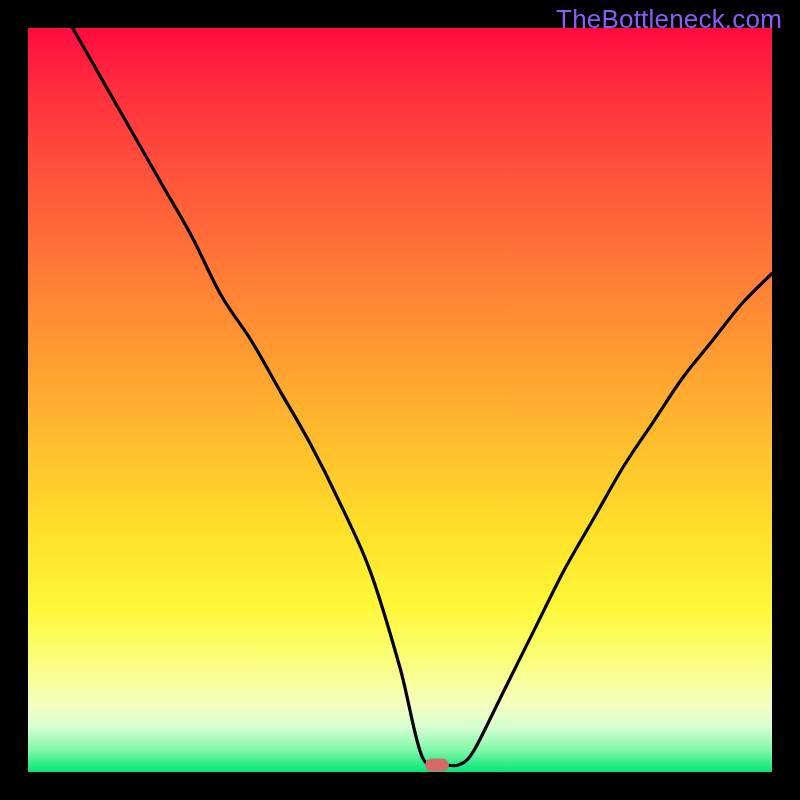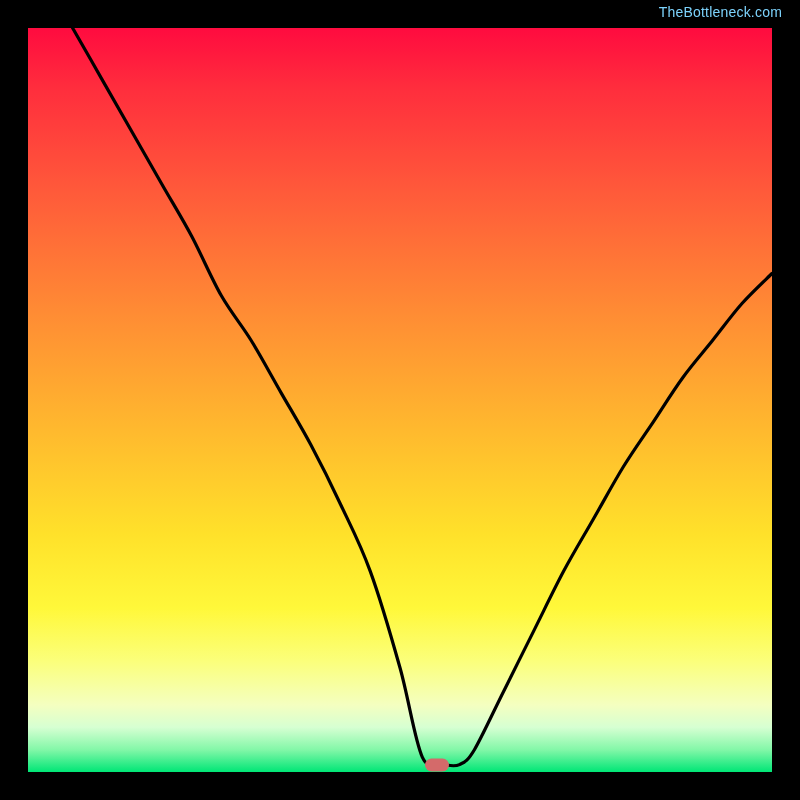--- a/index.html
+++ b/index.html
@@ -14,23 +14,23 @@
   .frame {
     position: relative;
     width: 800px;
     height: 800px;
     background: #000;
   }
   .watermark {
     position: absolute;
     top: 4px;
     right: 18px;
-    font-size: 14px;
+    font-size: 26px;
     font-weight: 500;
-    color: #7dd3fc;
+    color: #8b5cf6;
     letter-spacing: 0.2px;
     z-index: 5;
   }
   .plot {
     position: absolute;
     left: 28px;
     top: 28px;
     width: 744px;
     height: 744px;
     overflow: hidden;

